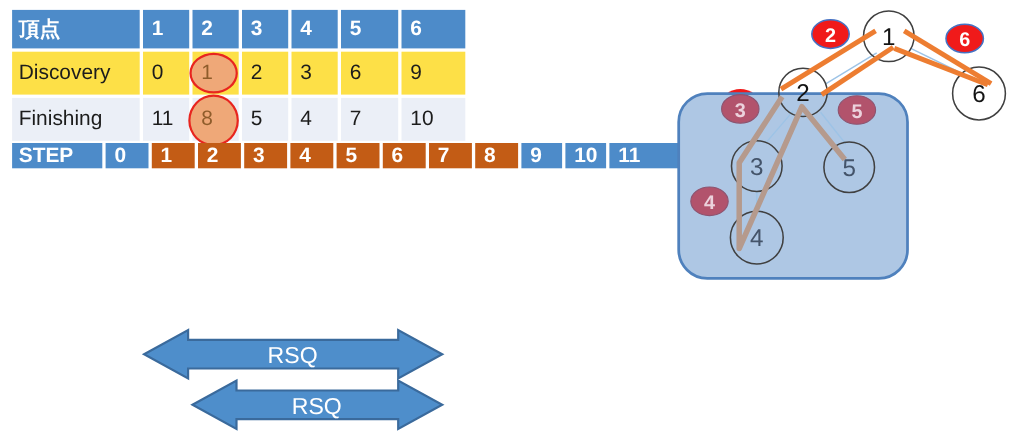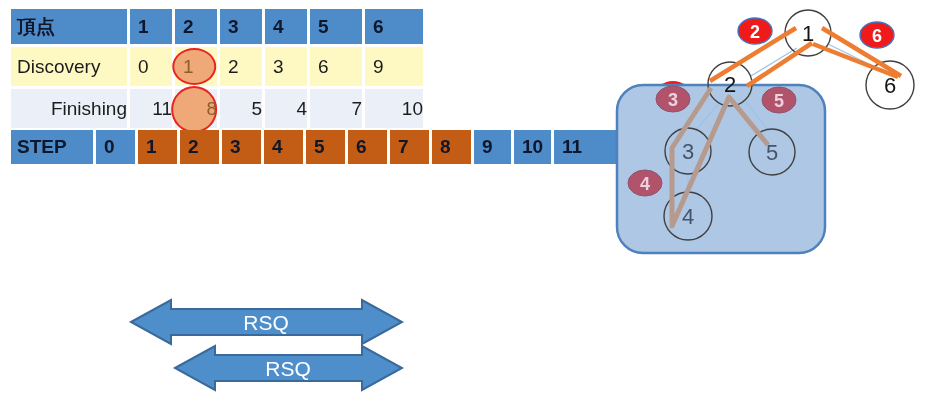--- a/index.html
+++ b/index.html
@@ -6,34 +6,34 @@
   body {
     width:925px; height:407px; position:relative; background:#ffffff;
     font-family:"Liberation Sans", sans-serif; overflow:hidden;
     -webkit-font-smoothing:antialiased;
   }
   table { border-collapse:separate; border-spacing:3px; position:absolute; }
   th, td {
     padding:0 0 0 8px; text-align:left; font-size:19px; color:#1c1c1c;
     white-space:nowrap; vertical-align:middle;
   }
-  th { color:#0f172a; font-weight:bold; background:#4d8bc9; }
+  th { color:#ffffff; font-weight:bold; background:#4d8bc9; }
   th.hdr-orange { background:#c35c15; }
-  td.band-dark  { background:#fef9c3; }
-  td.band-light { background:#ebeff7;text-align:right; }
+  td.band-dark  { background:#fde047; }
+  td.band-light { background:#ebeff7; }
   td.hl { background:#f8cbad !important; }
   #t1 { left:8px; top:6px; }
   #t1 th { height:35px; }
   #t1 td { height:39px; }
   #t1 .lbl { width:110px; padding-left:6px; }
   #t1 .w36 { width:34px; }
   #t1 .w46 { width:44px; }
   #t1 .w52 { width:50px; }
   #t2 { left:8px; top:127px; }
-  #t2 th { height:34px; }
+  #t2 th { height:23px; }
   #t2 td { height:37px; }
   #t2 .lbl { width:76px; padding-left:6px; }
   #t2 .w33 { width:31px; }
   #t2 .w31 { width:29px; }
   #t2 .w96 { width:94px; }
   td.circled { position:relative; }
   .cell-ellipse {
     position:absolute; left:50%; transform:translateX(-54%);
     background:#efa878; border:2.5px solid #e8251f; border-radius:50%;
     z-index:0; box-sizing:border-box;

